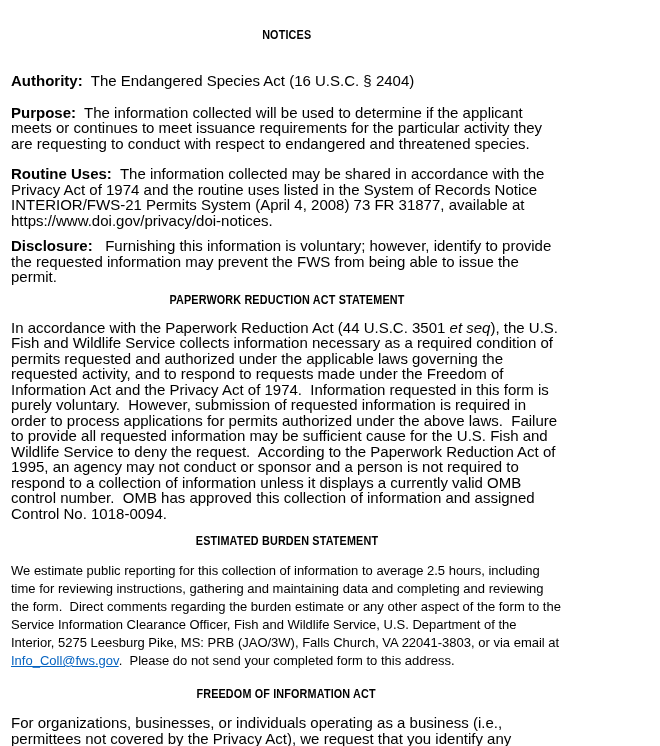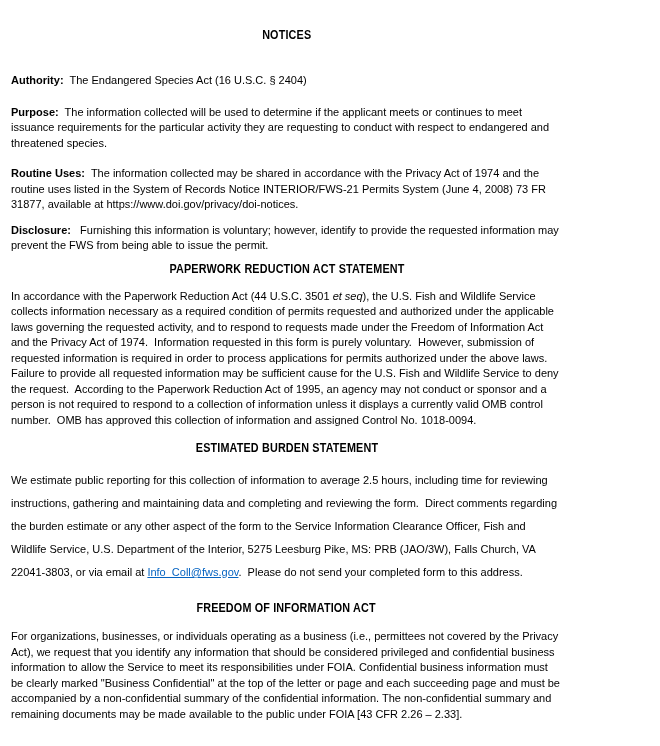--- a/index.html
+++ b/index.html
@@ -21,27 +21,27 @@
   }
   .heading .cond {
     display: inline-block;
     transform: scaleX(0.8);
     transform-origin: center;
     white-space: nowrap;
     letter-spacing: 0.2px;
   }
 
   .para {
-    font-size: 11px;
+    font-size: 15px;
     line-height: 15.5px;
     white-space: pre-wrap;
   }
   .label { font-weight: bold; }
   .italic { font-style: italic; margin-top: 46px; }
-  .small { font-size: 11px; line-height: 23px; }
+  .small { font-size: 13px; line-height: 18px; }
 
   a.email-link {
     color: #0563C1;
     text-decoration: underline;
     cursor: pointer;
   }
 
   
   .doc-title        { margin-bottom: 32px; }
   .h-privacy        { margin-bottom: 17px; }
@@ -60,21 +60,21 @@
 
 <div class="page">
 
   <div class="heading doc-title"><span class="cond">NOTICES</span></div>
 
 
   <p class="para p-authority"><span class="label">Authority:</span><span>  The Endangered Species Act (16 U.S.C. § 2404)</span></p>
 
   <p class="para p-purpose"><span class="label">Purpose:</span><span>  The information collected will be used to determine if the applicant meets or continues to meet issuance requirements for the particular activity they are requesting to conduct with respect to endangered and threatened species.</span></p>
 
-  <p class="para p-routine"><span class="label">Routine Uses:</span><span>  The information collected may be shared in accordance with the Privacy Act of 1974 and the routine uses listed in the System of Records Notice INTERIOR/FWS-21 Permits System (June 4, 2008) 73 FR 31877, available at https://www.doi.gov/privacy/doi-notices.</span></p>
+  <p class="para p-routine"><span class="label">Routine Uses:</span><span>  The information collected may be shared in accordance with the Privacy Act of 1974 and the routine uses listed in the System of Records Notice INTERIOR/FWS-21 Permits System (April 4, 2008) 73 FR 31877, available at https://www.doi.gov/privacy/doi-notices.</span></p>
 
   <p class="para p-disclosure"><span class="label">Disclosure:</span><span>   Furnishing this information is voluntary; however, identify to provide the requested information may prevent the FWS from being able to issue the permit.</span></p>
 
   <div class="heading h-paperwork"><span class="cond">PAPERWORK REDUCTION ACT STATEMENT</span></div>
 
   <p class="para p-paperwork"><span>In accordance with the Paperwork Reduction Act (44 U.S.C. 3501 </span><span class="italic">et seq</span><span>), the U.S. Fish and Wildlife Service collects information necessary as a required condition of permits requested and authorized under the applicable laws governing the requested activity, and to respond to requests made under the Freedom of Information Act and the Privacy Act of 1974.  Information requested in this form is purely voluntary.  However, submission of requested information is required in order to process applications for permits authorized under the above laws.  Failure to provide all requested information may be sufficient cause for the U.S. Fish and Wildlife Service to deny the request.  According to the Paperwork Reduction Act of 1995, an agency may not conduct or sponsor and a person is not required to respond to a collection of information unless it displays a currently valid OMB control number.  OMB has approved this collection of information and assigned Control No. 1018-0094.</span></p>
 
   <div class="heading h-burden"><span class="cond">ESTIMATED BURDEN STATEMENT</span></div>
 
   <p class="para small p-burden"><span>We estimate public reporting for this collection of information to average 2.5 hours, including time for reviewing instructions, gathering and maintaining data and completing and reviewing the form.  Direct comments regarding the burden estimate or any other aspect of the form to the Service Information Clearance Officer, Fish and Wildlife Service, U.S. Department of the Interior, 5275 Leesburg Pike, MS: PRB (JAO/3W), Falls Church, VA 22041-3803, or via email at </span><a class="email-link">Info_Coll@fws.gov</a><span>.  Please do not send your completed form to this address.</span></p>

